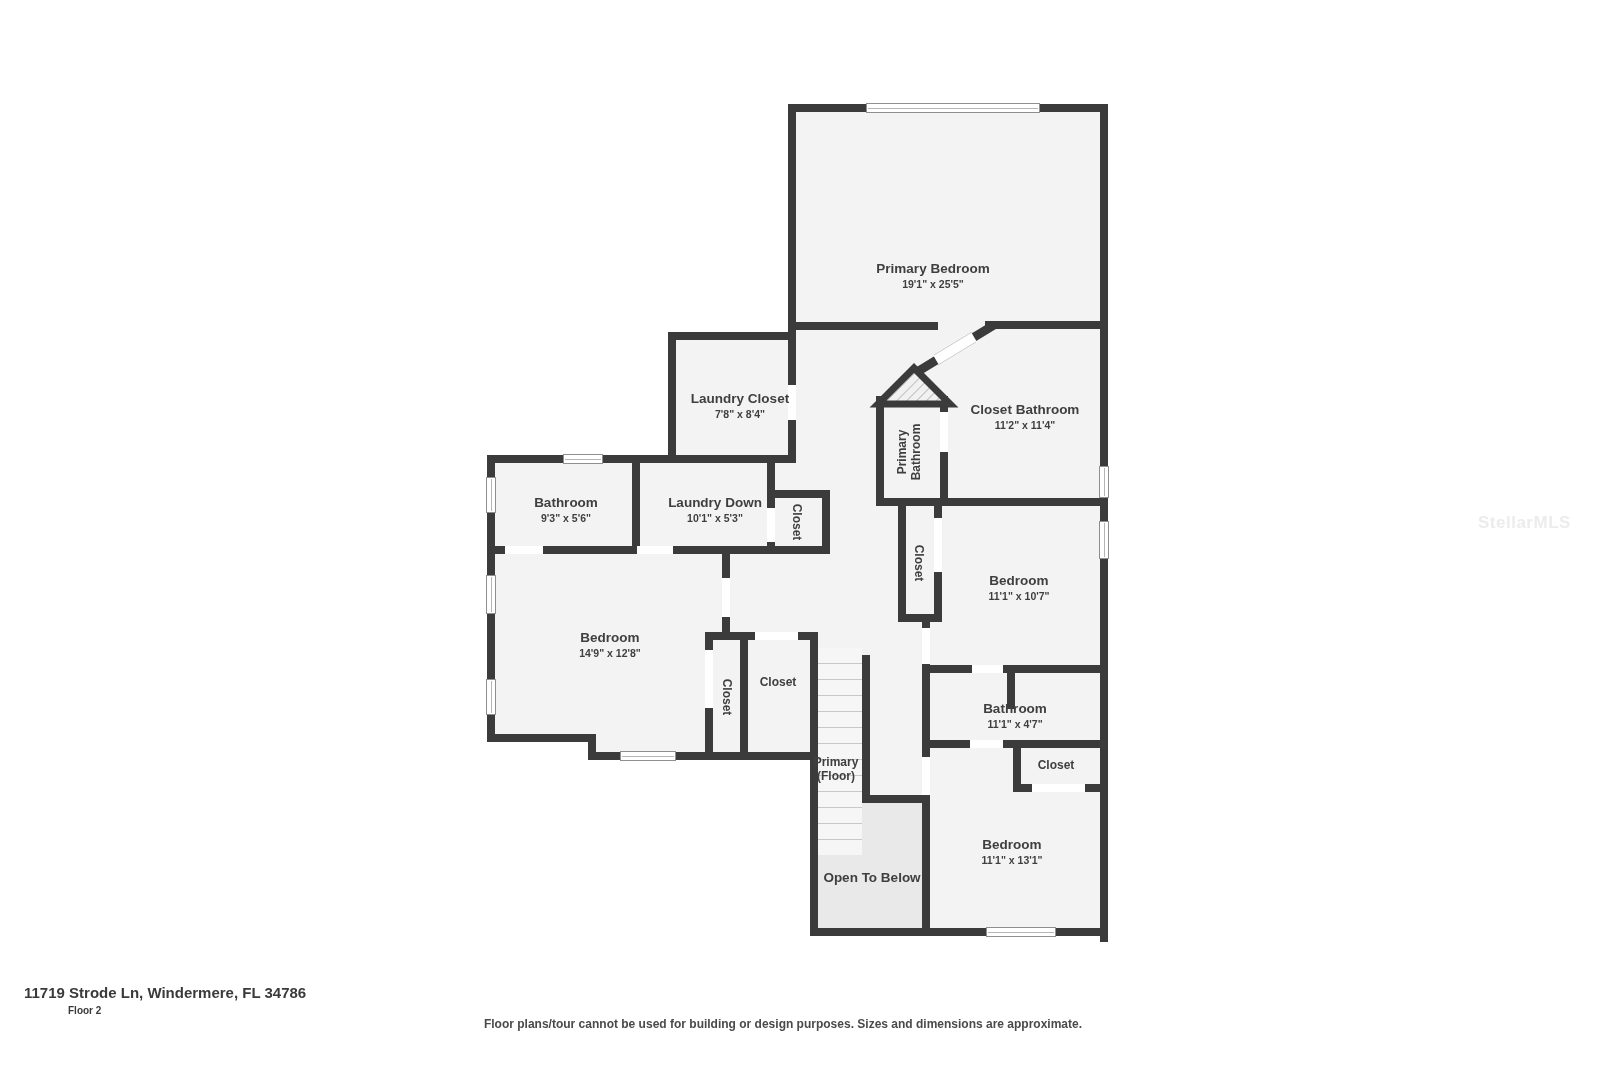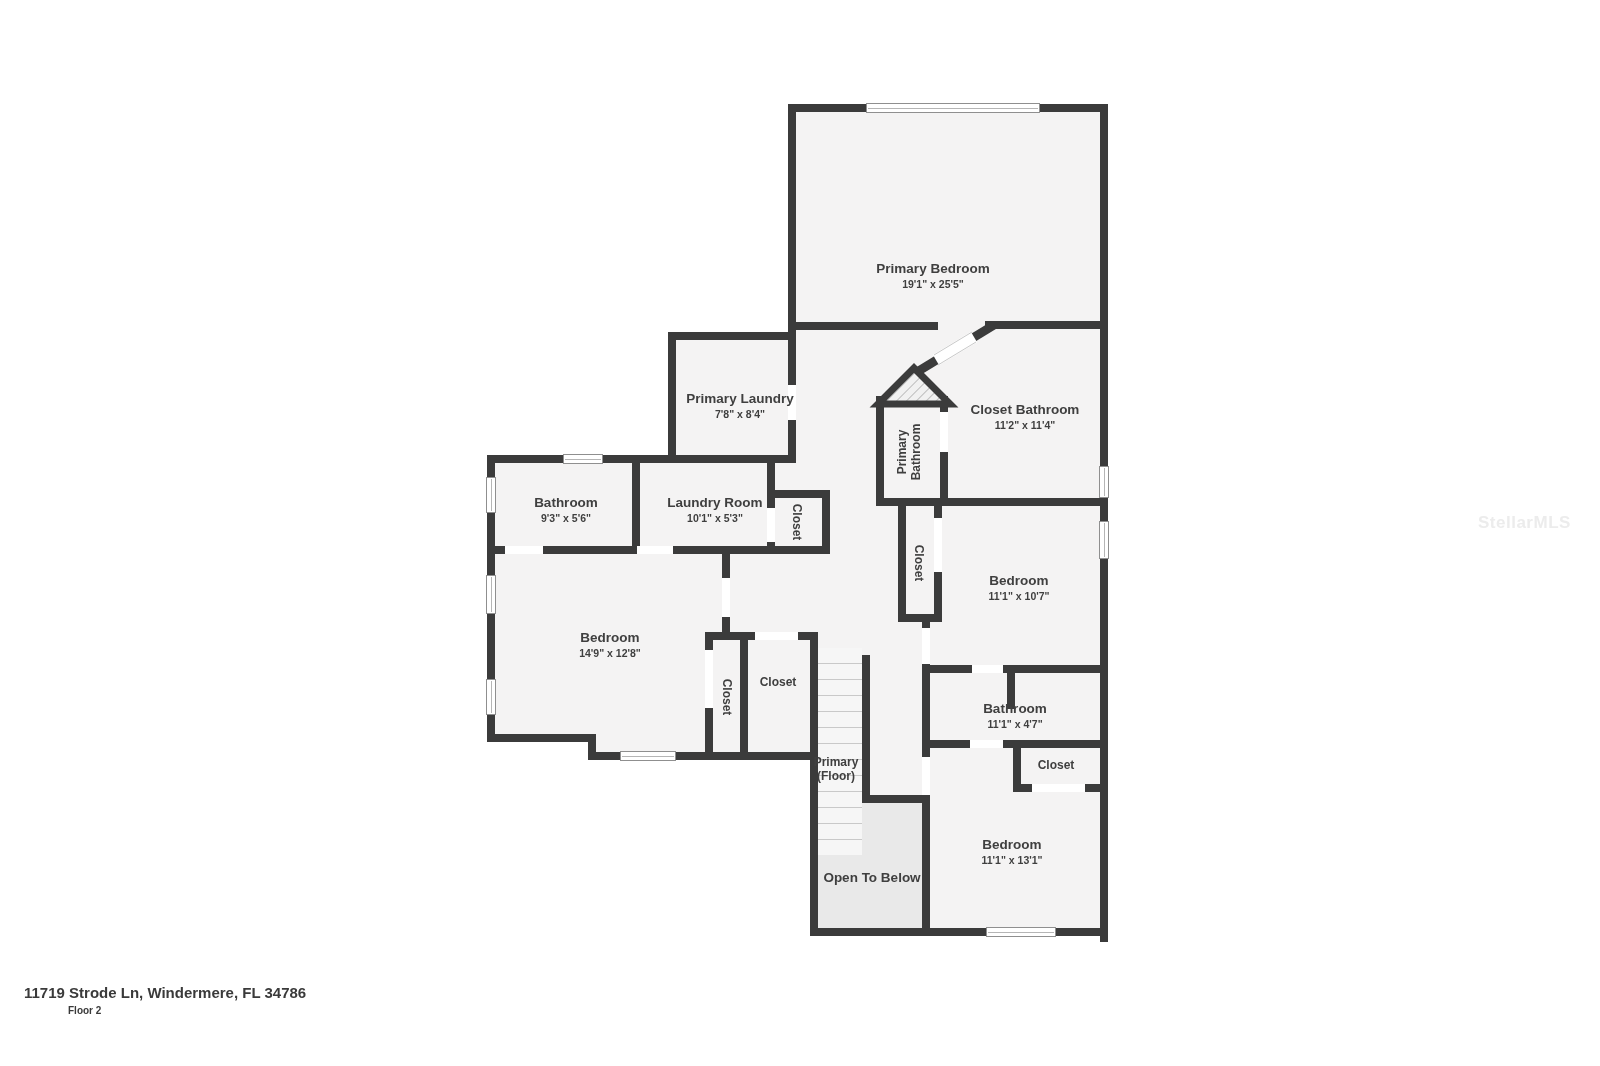--- a/index.html
+++ b/index.html
@@ -129,37 +129,37 @@
     <line x1="934" y1="355" x2="972" y2="332" stroke="#c9c9c9" stroke-width="1"></line>
     <line x1="938" y1="365" x2="976" y2="342" stroke="#c9c9c9" stroke-width="1"></line>
     <polygon points="878,404 950,404 914,368" fill="url(#hatch)" stroke="#3b3b3b" stroke-width="7"></polygon>
   </svg>
 
   <div class="lbl" style="left:933px;top:276px">
     <div>Primary Bedroom</div>
     <div class="dim">19'1" x 25'5"</div>
   </div>
   <div class="lbl" style="left:740px;top:406px">
-    <div>Primary Laundry</div>
+    <div>Laundry Closet</div>
     <div class="dim">7'8" x 8'4"</div>
   </div>
   <div class="lbl" style="left:1025px;top:417px">
     <div>Closet Bathroom</div>
     <div class="dim">11'2" x 11'4"</div>
   </div>
   <div class="lbl vccw sm" style="left:909px;top:452px">
     <div>Primary</div>
     <div>Bathroom</div>
   </div>
   <div class="lbl" style="left:566px;top:510px">
     <div>Bathroom</div>
     <div class="dim">9'3" x 5'6"</div>
   </div>
   <div class="lbl" style="left:715px;top:510px">
-    <div>Laundry Room</div>
+    <div>Laundry Down</div>
     <div class="dim">10'1" x 5'3"</div>
   </div>
   <div class="lbl vcw sm" style="left:797px;top:522px">
     <div>Closet</div>
   </div>
   <div class="lbl" style="left:610px;top:645px">
     <div>Bedroom</div>
     <div class="dim">14'9" x 12'8"</div>
   </div>
   <div class="lbl vcw sm" style="left:727px;top:697px">
@@ -190,14 +190,15 @@
     <div>Primary</div>
     <div>(Floor)</div>
   </div>
   <div class="lbl" style="left:872px;top:878px">
     <div>Open To Below</div>
   </div>
  </div>
 
  <div class="footer-line addr">11719 Strode Ln, Windermere, FL 34786</div>
  <div class="footer-line floor">Floor 2</div>
+ <div class="footer-line disclaimer">Floor plans/tour cannot be used for building or design purposes. Sizes and dimensions are approximate.</div>
  <div class="watermark">StellarMLS</div>
 </div>
 
 </body></html>

